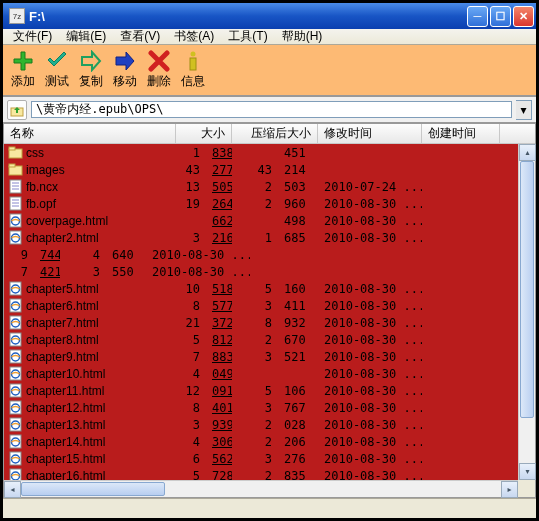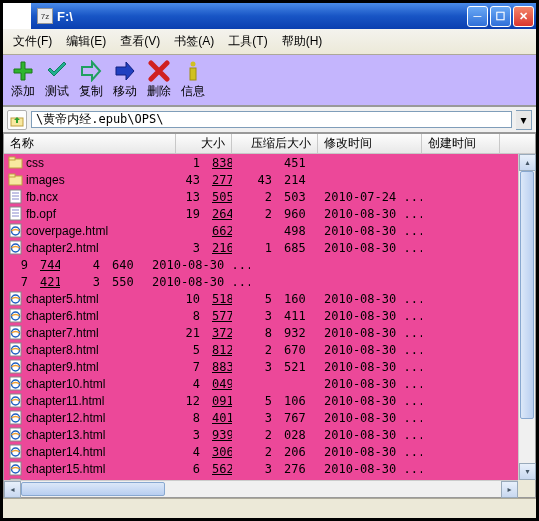--- a/index.html
+++ b/index.html
@@ -1,48 +1,48 @@
 <!DOCTYPE html>
 <html><head>
 <meta charset="utf-8">
 <style>
 * { margin: 0; padding: 0; box-sizing: border-box; font-family: "Microsoft YaHei", Tahoma, Arial, sans-serif; font-size: 12px; }
 body { background: #fff; width: 539px; height: 521px; border: 3px solid #000; }
 .window { width: 100%; height: 100%; display: flex; flex-direction: column; }
-.titlebar { height: 26px; background: linear-gradient(to bottom, #4a8be8 0%, #1855c5 50%, #0a3fb0 100%); display: flex; align-items: center; padding: 0 2px 0 6px; color: #fff; margin-left: 28px; }
+.titlebar { height: 26px; background: linear-gradient(to bottom, #4a8be8 0%, #1855c5 50%, #0a3fb0 100%); display: flex; align-items: center; padding: 0 2px 0 6px; color: #fff; }
 .title-icon { width: 16px; height: 16px; background: #eee; border: 1px solid #999; margin-right: 4px; display:flex; align-items:center; justify-content:center; font-size:8px; color:#333;}
 .title-text { flex: 1; font-weight: bold; font-size: 13px; }
 .win-controls { display: flex; gap: 2px; }
 .win-btn { width: 21px; height: 21px; border-radius: 3px; border: 1px solid #fff; display: flex; align-items: center; justify-content: center; font-weight: bold; color: #fff; font-size: 11px; }
 .win-min, .win-max { background: linear-gradient(to bottom, #6aa9f5, #2f6fd8); }
 .win-close { background: linear-gradient(to bottom, #f5866a, #d8362f); }
 
-.menubar { height: 26px; background: linear-gradient(to bottom, #f4f3ee, #ece9d8); border-bottom: 1px solid #aca899; display: flex; align-items: center; padding: 0 4px; gap: 2px; }
+.menubar { height: 16px; background: linear-gradient(to bottom, #f4f3ee, #ece9d8); border-bottom: 1px solid #aca899; display: flex; align-items: center; padding: 0 4px; gap: 2px; }
 .menu-item { padding: 2px 6px; cursor: default; }
 
-.toolbar { height: 52px; background: #c4b5fd; border-bottom: 2px solid #999; display: flex; align-items: center; padding: 2px 6px; gap: 6px; }
+.toolbar { height: 52px; background: #fdba74; border-bottom: 2px solid #999; display: flex; align-items: center; padding: 2px 6px; gap: 6px; }
 .tool-btn { display: flex; flex-direction: column; align-items: center; gap: 1px; cursor: default; padding: 1px 2px;}
 .tool-icon { width: 22px; height: 22px; display: flex; align-items: center; justify-content: center; }
 .tool-label { font-size: 12px; }
 
 .pathbar { height: 26px; background: #f0f0f0; border-bottom: 1px solid #999; display: flex; align-items: center; padding: 2px 4px; gap: 4px; }
 .path-up { width: 20px; height: 20px; border: 1px solid #b0b0b0; background: #fdfdfd; display: flex; align-items: center; justify-content: center; border-radius:2px;}
 .path-input { flex: 1; height: 17px; border: 1px solid #7f9db9; background: #fff; padding: 0 4px; display: flex; align-items: center; font-family: "SimSun", monospace; }
 .path-drop { width: 16px; height:20px; border:1px solid #7f9db9; border-left:none; background:#e8e8e8; display:flex; align-items:center; justify-content:center;}
 
 .list-area { flex: 1; display: flex; flex-direction: column; border: 1px solid #999; margin: 0; position:relative; }
 .list-header { height: 20px; background: linear-gradient(to bottom, #fdfdfd, #e8e8e8); border-bottom: 1px solid #c8c8c8; display: flex; flex-shrink:0;}
 .col-h { border-right: 1px solid #c8c8c8; padding: 2px 6px; display:flex; align-items:center; overflow:hidden;}
 .col-name { width: 172px; }
 .col-sizeA { width: 56px; justify-content:flex-end;}
 .col-sizeB { width: 86px; justify-content:flex-end;}
 .col-mtime { width: 104px; }
 .col-ctime { width: 78px; }
 
-.list-body { flex: 1; overflow: hidden; background:#ec4899;}
+.list-body { flex: 1; overflow: hidden; background:#b91c1c;}
 .row { height: 17px; display: flex; align-items: center; white-space: nowrap;}
 .cell { overflow: hidden; padding: 0 6px; font-family: "SimSun","NSimSun",monospace; font-size:12px;}
 .c-name { width: 172px; display:flex; align-items:center; gap:3px; padding-left:4px;}
 .c-sa { width: 30px; text-align:right;}
 .c-sb { width: 26px; text-align:right;text-decoration:underline;}
 .c-ca { width: 46px; text-align:right;}
 .c-cb { width: 40px; text-align:left;}
 .c-mt { width: 104px; }
 .file-icon { width: 15px; height: 15px; flex-shrink:0; display:flex; align-items:center; justify-content:center;}
 

